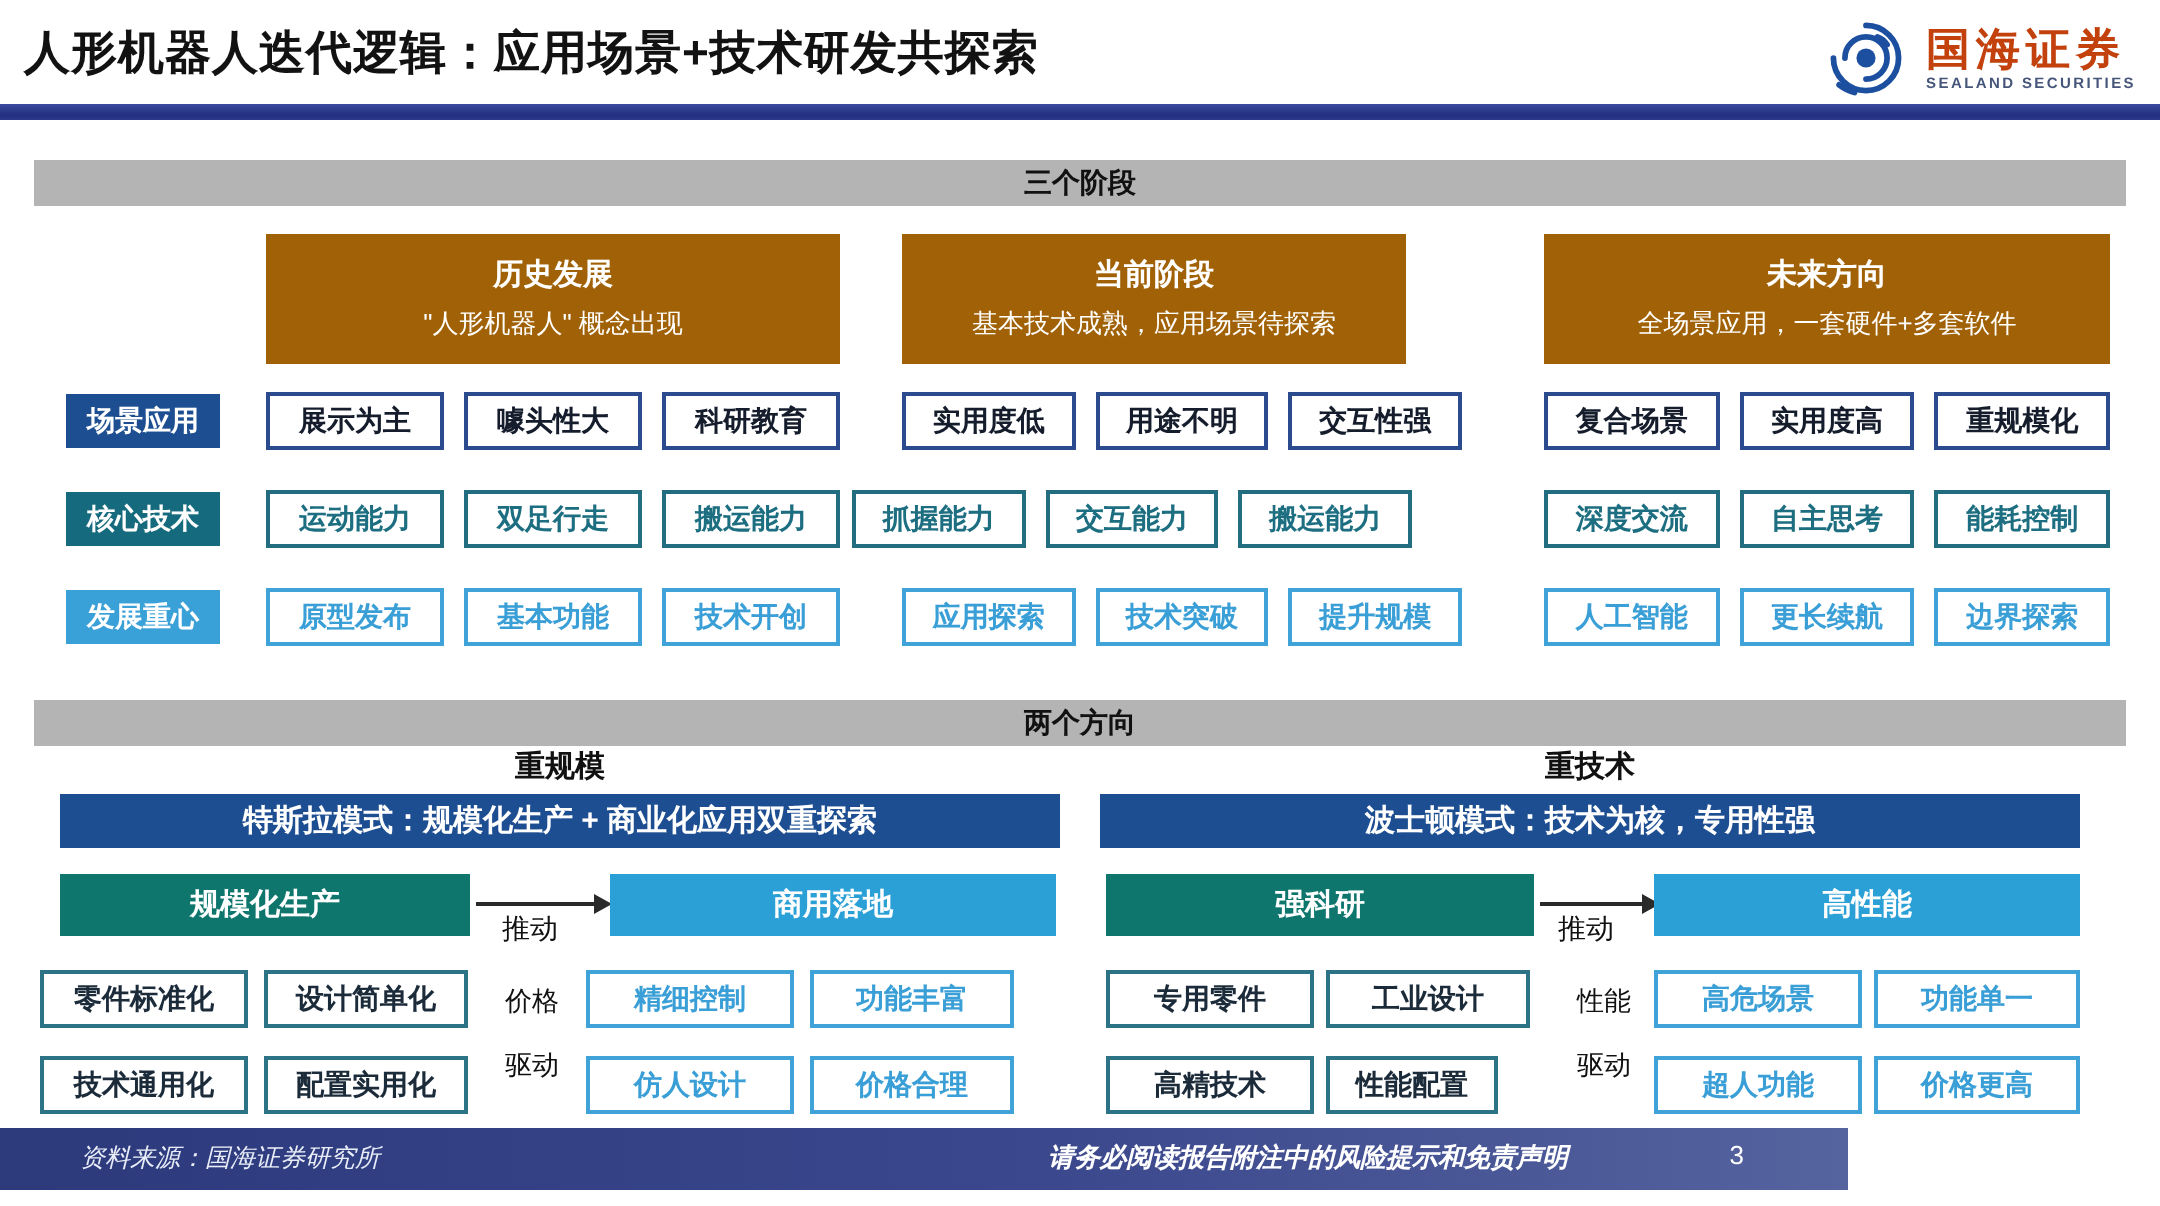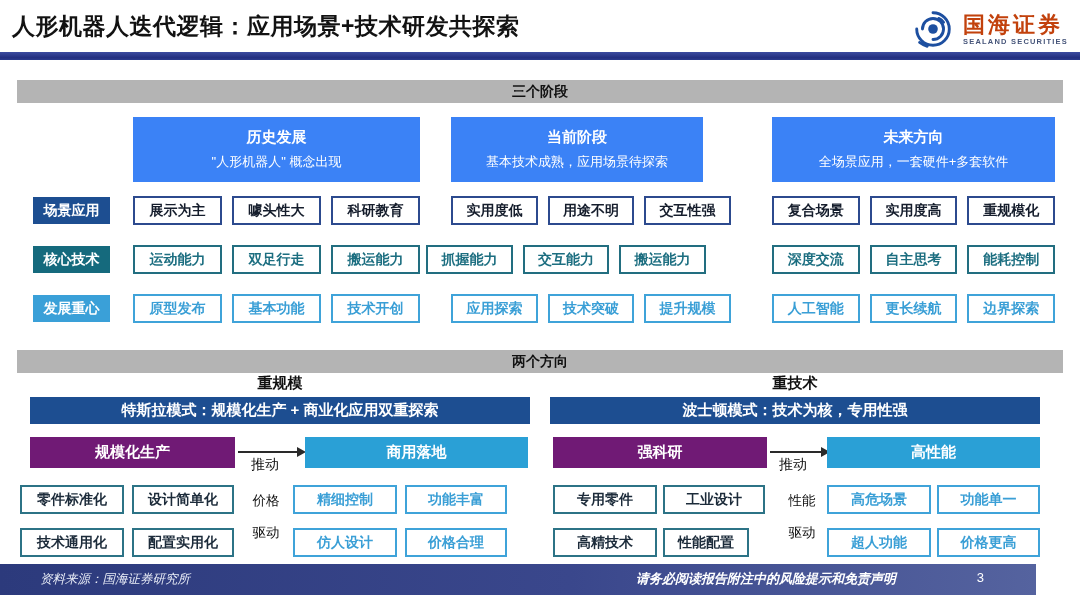--- a/index.html
+++ b/index.html
@@ -10,53 +10,53 @@
   .brand { position:absolute; right:12px; top:6px; display:flex; align-items:center; gap:7px; }
   .brand-text { display:flex; flex-direction:column; line-height:1.05; }
   .brand-name { font-size:22px; font-weight:bold; color:#c2410c; letter-spacing:3px; }
   .brand-sub { font-size:7.5px; font-weight:bold; color:#46557a; letter-spacing:1.2px; margin-top:2px; }
   .rule { position:absolute; left:0; top:52px; width:1080px; height:8px; background:linear-gradient(180deg,#3c4ca0 0%,#232f80 70%,#2b3a8c 100%); }
 
   
   .banner { position:absolute; left:17px; width:1046px; height:23px; background:#b4b4b4; display:flex; align-items:center; justify-content:center; font-size:14px; font-weight:bold; color:#111; }
 
   
-  .stage-hdr { position:absolute; top:117px; height:65px; background:#3b82f6; color:#fff; display:flex; flex-direction:column; align-items:center; justify-content:center; gap:6px; }
+  .stage-hdr { position:absolute; top:117px; height:65px; background:#a16207; color:#fff; display:flex; flex-direction:column; align-items:center; justify-content:center; gap:6px; }
   .stage-hdr .t { font-size:15px; font-weight:bold; }
   .stage-hdr .s { font-size:13px; }
   .cellrow { position:absolute; height:29px; display:flex; justify-content:space-between; }
   .cell { flex:0 0 31%; box-sizing:border-box; background:#fff; border:2px solid; display:flex; align-items:center; justify-content:center; font-size:14px; font-weight:bold; }
   .r1 { border-color:#2c4a8e; color:#151d2c; }
   .r2 { border-color:#226e80; color:#1c6e80; }
   .r3 { border-color:#3fa3d9; color:#3a9fd6; }
 
   .rowlabel { position:absolute; left:33px; width:77px; height:27px; display:flex; align-items:center; justify-content:center; color:#fff; font-size:14px; font-weight:bold; }
   .rl1 { background:#1d4e91; }
   .rl2 { background:#156a7d; }
   .rl3 { background:#3aa0d8; }
 
   
   .panel-heading { position:absolute; top:374px; font-size:15px; font-weight:bold; color:#111; text-align:center; }
   .mode-bar { position:absolute; top:397px; height:27px; background:#1d4e91; color:#fff; font-size:15px; font-weight:bold; display:flex; align-items:center; justify-content:center; }
   .flow-box { position:absolute; top:437px; height:31px; color:#fff; font-size:15px; font-weight:bold; display:flex; align-items:center; justify-content:center; }
-  .flow-dark { background:#701a75; }
+  .flow-dark { background:#0f766e; }
   .flow-light { background:#2aa0d6; }
   .arrow { position:absolute; top:451px; height:2px; background:#2a2a2a; }
   .arrow:after { content:""; position:absolute; right:-8px; top:-4px; border-left:9px solid #2a2a2a; border-top:5px solid transparent; border-bottom:5px solid transparent; }
   .arrow-label { position:absolute; top:456px; font-size:14px; color:#111; }
 
   .sbox { position:absolute; height:29px; box-sizing:border-box; background:#fff; border:2px solid; display:flex; align-items:center; justify-content:center; font-size:14px; font-weight:bold; }
   .sdark { border-color:#2c7386; color:#1c2b3a; }
   .slight { border-color:#3fa3d9; color:#3a9fd6; }
   .row1 { top:485px; }
   .row2 { top:528px; }
   .connector { position:absolute; top:492px; width:46px; display:flex; flex-direction:column; gap:14px; align-items:center; font-size:13.5px; color:#111; }
 
   
-  .footer { position:absolute; left:0; top:564px; width:1036px; height:31px; background:linear-gradient(90deg,#2c3a7c 0%,#3a478c 55%,#55639f 100%); color:#fff; }
+  .footer { position:absolute; left:0; top:564px; width:924px; height:31px; background:linear-gradient(90deg,#2c3a7c 0%,#3a478c 55%,#55639f 100%); color:#fff; }
   .footer .src { position:absolute; left:40px; top:7px; font-size:12.5px; font-style:italic; color:#e9edf7; }
   .footer .disc { position:absolute; right:140px; top:6px; font-size:13px; font-weight:bold; font-style:italic; }
   .footer .pg { position:absolute; right:52px; top:6px; font-size:13px; }
 </style>
 </head>
 <body>
 
 <div class="slide">
 
   <div class="title">人形机器人迭代逻辑：应用场景+技术研发共探索</div>

